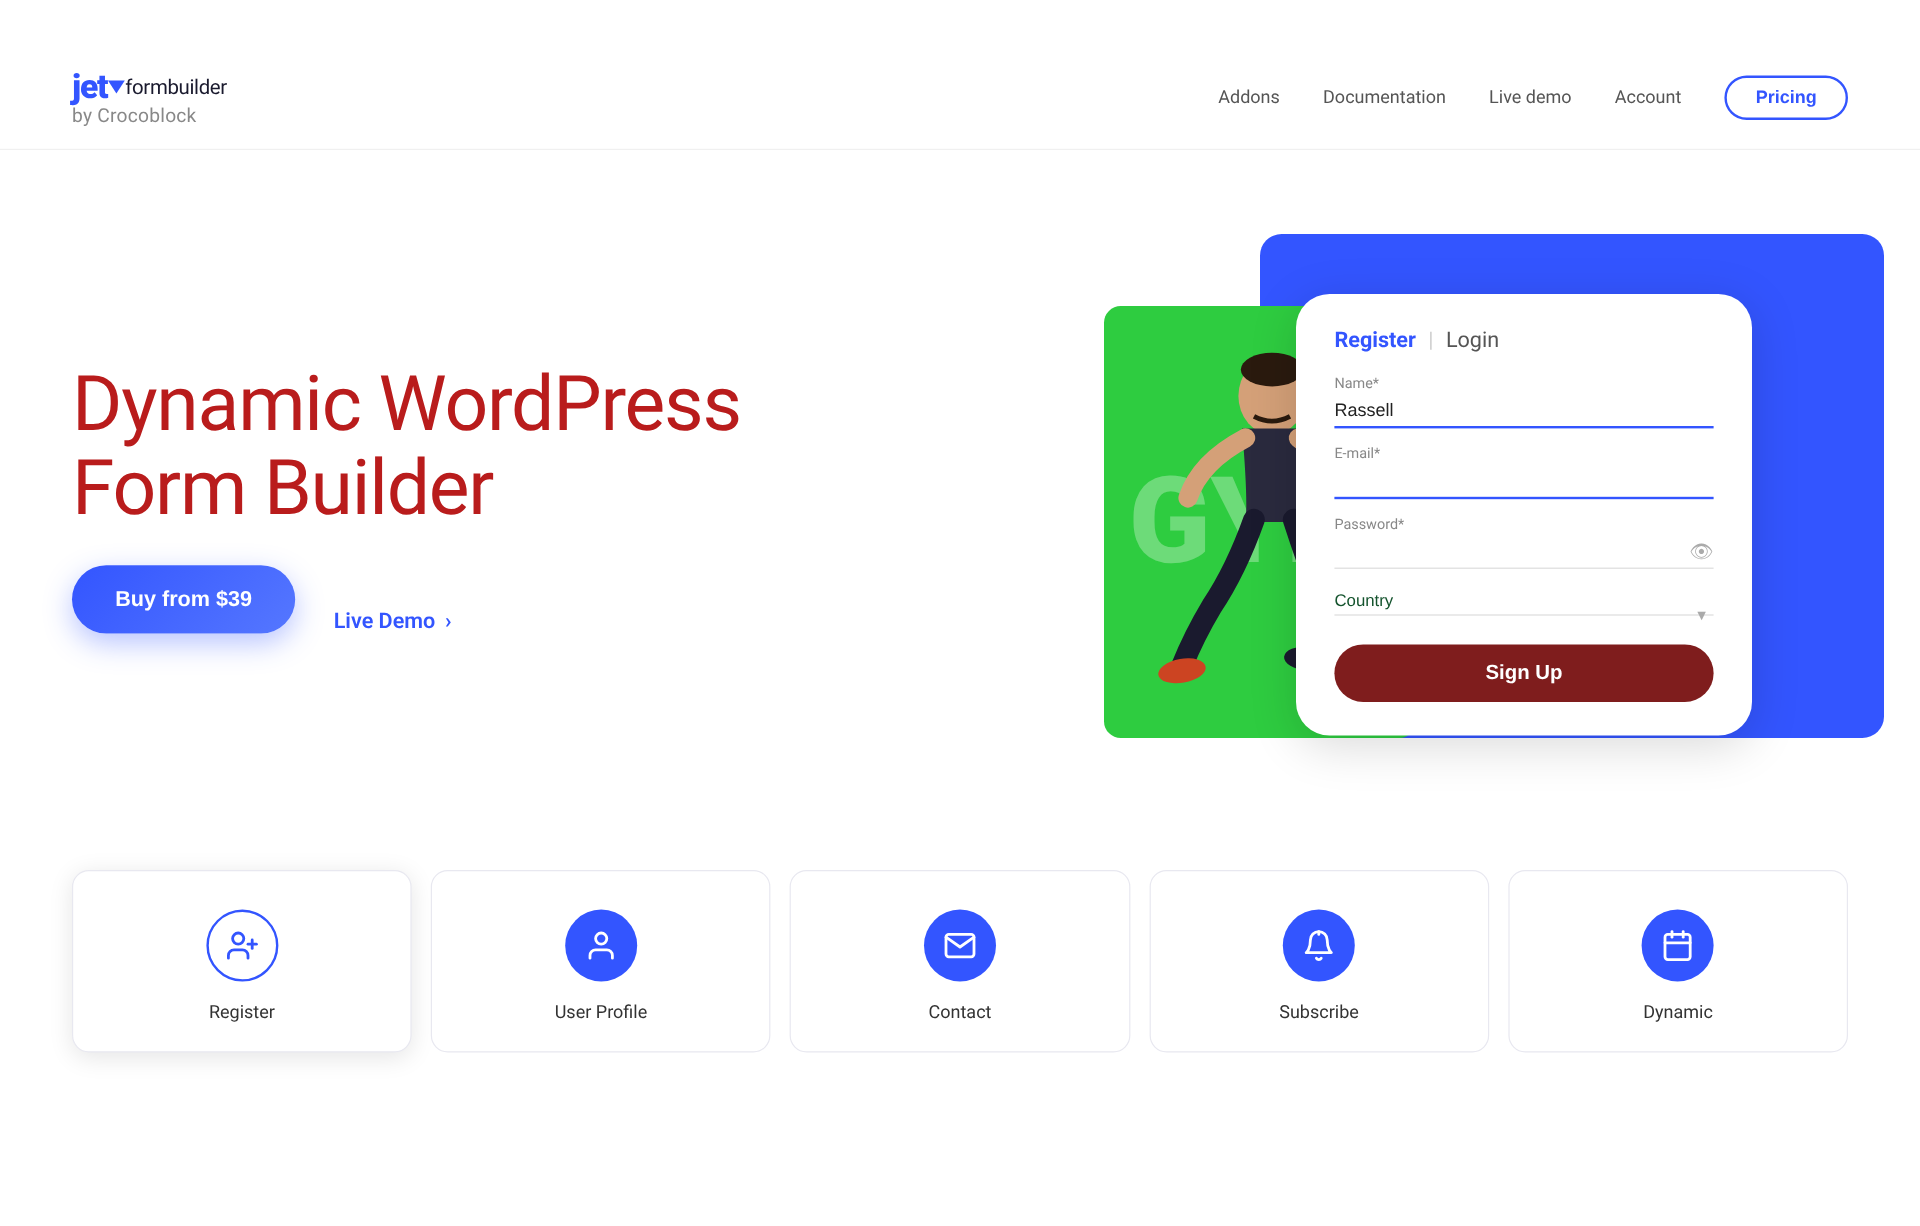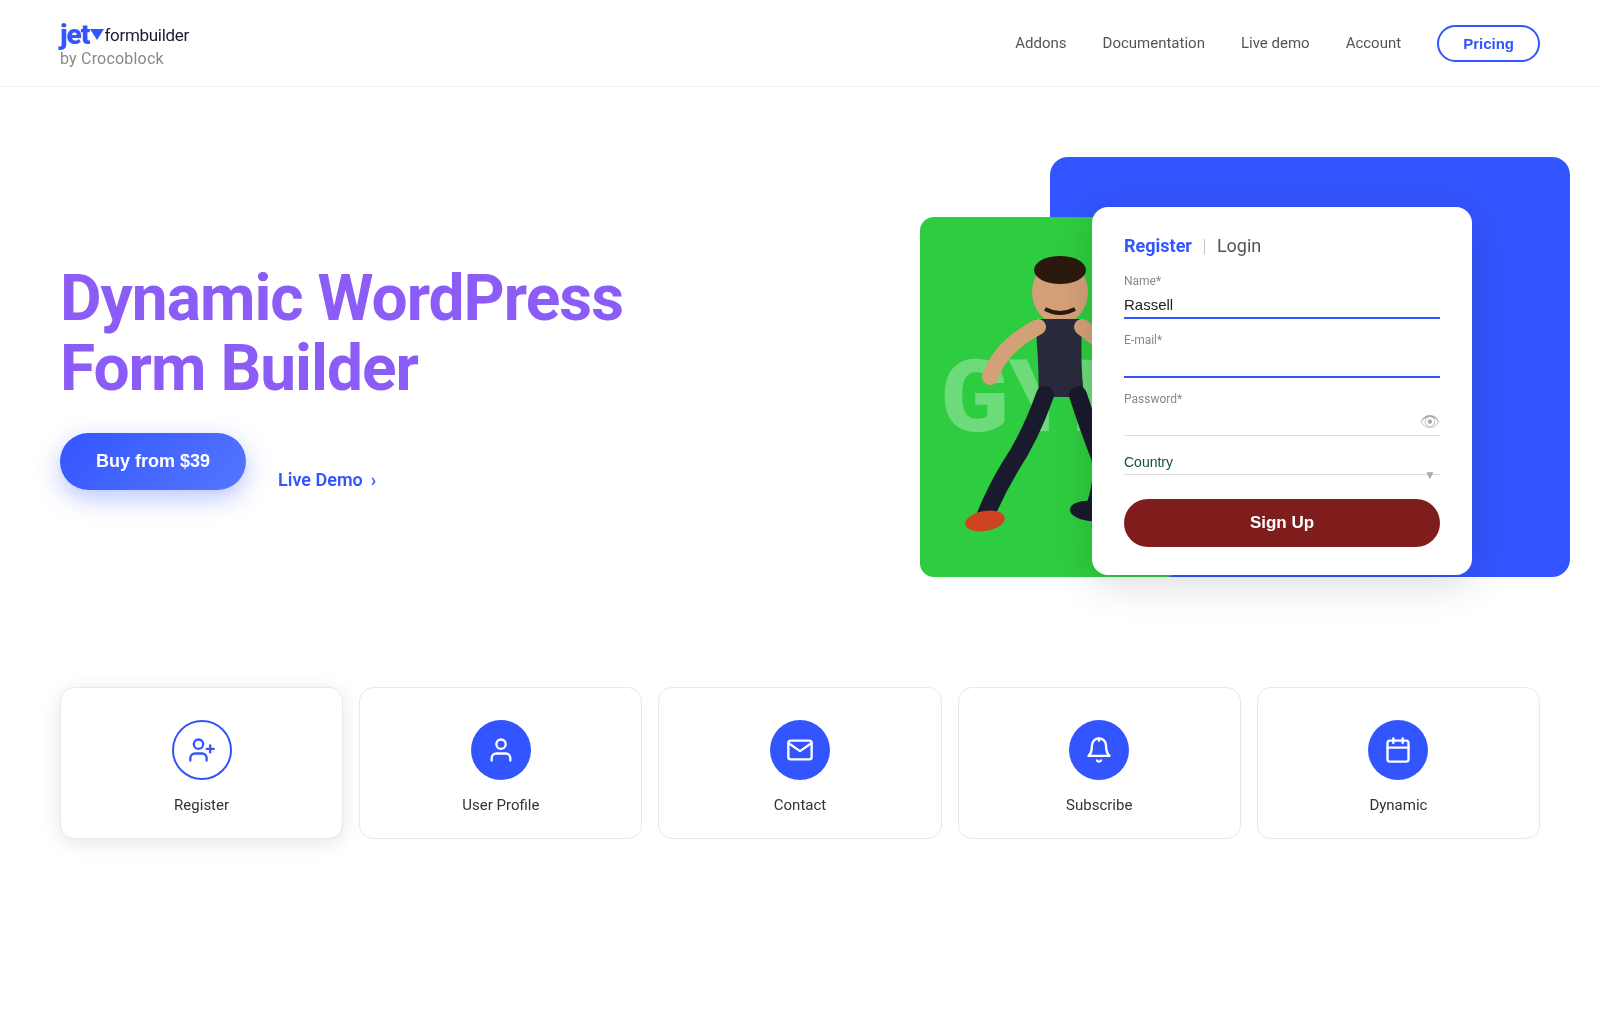--- a/index.html
+++ b/index.html
@@ -5,20 +5,21 @@
     * { margin: 0; padding: 0; box-sizing: border-box; }
     body { font-family: -apple-system, BlinkMacSystemFont, 'Segoe UI', Roboto, sans-serif; background: #fff; overflow-x: hidden; }
 
     
     header {
       display: flex;
       align-items: center;
       justify-content: space-between;
       padding: 18px 60px;
       border-bottom: 1px solid #f0f0f0;
+      margin-top: 38px;
     }
     .logo-wrap {
       display: flex;
       flex-direction: column;
     }
     .logo-top {
       display: flex;
       align-items: center;
     }
     .logo-jet {
@@ -82,22 +83,22 @@
       padding: 60px 60px 40px 60px;
       min-height: 560px;
       position: relative;
     }
     .hero-left {
       flex: 0 0 auto;
       max-width: 580px;
     }
     .hero-title {
       font-size: 64px;
-      font-weight: 700;
-      color: #8b5cf6;
+      font-weight: 400;
+      color: #b91c1c;
       line-height: 1.08;
       letter-spacing: -1px;
       margin-bottom: 30px;
     }
     .hero-buttons {
       display: flex;
       align-items: flex-end;
       gap: 32px;
     }
     .buy-btn {
@@ -140,25 +141,24 @@
       height: 420px;
       background: #3355ff;
       border-radius: 18px;
     }
     .form-card {
       position: absolute;
       top: 50px;
       left: 120px;
       width: 380px;
       background: #fff;
-      border-radius: 16px;
+      border-radius: 28px;
       padding: 28px 32px;
       box-shadow: 0 8px 40px rgba(0,0,0,0.15);
       z-index: 3;
-      margin-left: 12px;
     }
     .form-card-header {
       font-size: 18px;
       font-weight: 700;
       color: #3355ff;
       margin-bottom: 18px;
     }
     .form-card-header span.divider {
       color: #bbb;
       font-weight: 300;

